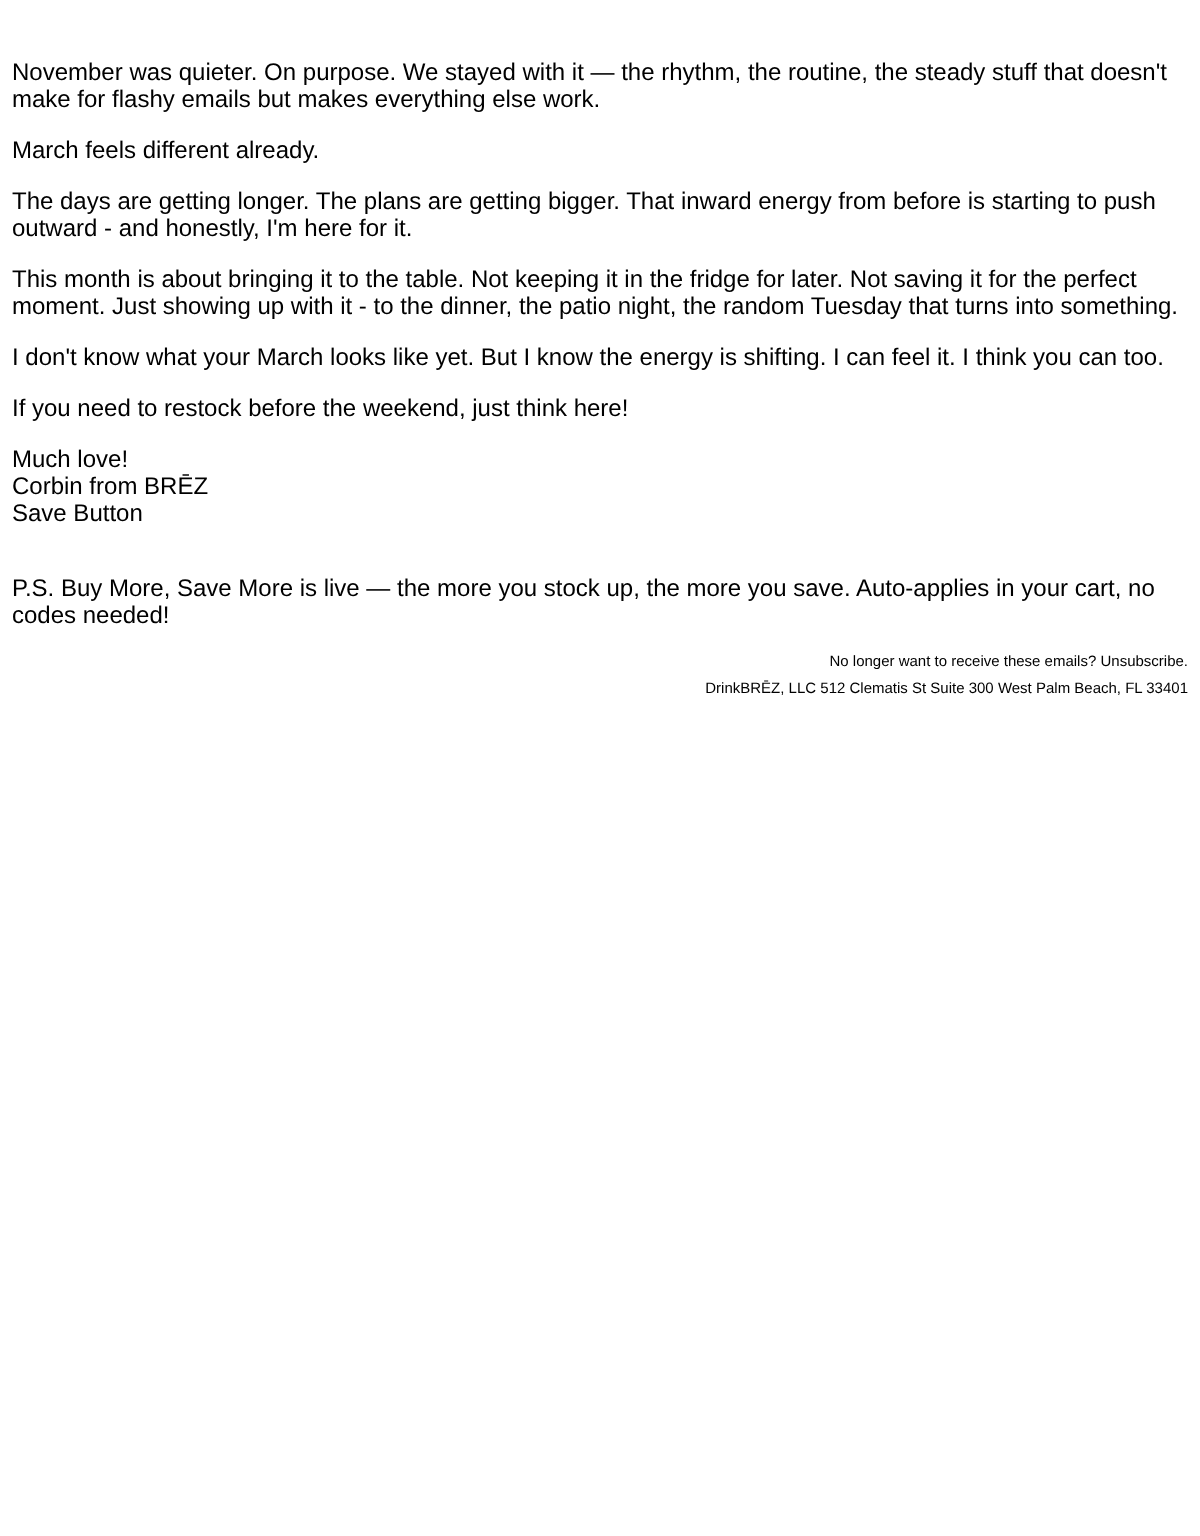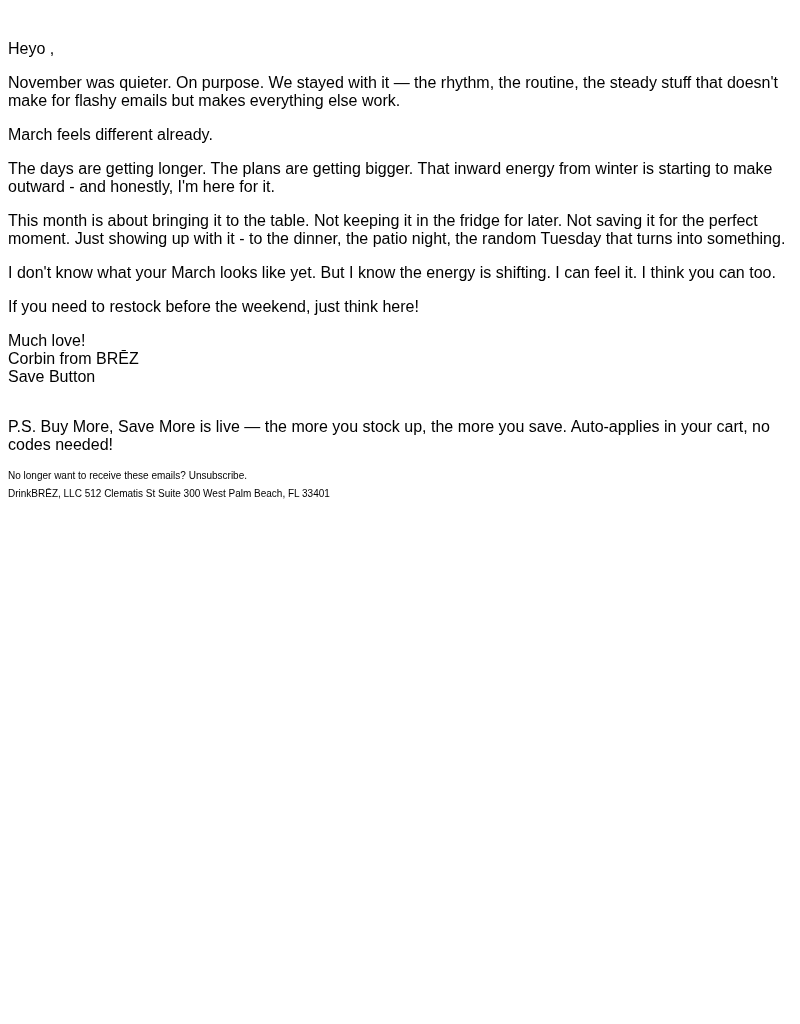--- a/index.html
+++ b/index.html
@@ -4,32 +4,31 @@
 <style>
   html, body { margin: 0; padding: 0; background: #ffffff; }
   body {
     width: 800px; height: 1024px; overflow: hidden;
     font-family: "Liberation Sans", sans-serif;
     color: #000000;
   }
   .content { padding: 40px 8px 0 8px; font-size: 16px; line-height: 18px; }
   .content p { margin: 0 0 16px 0; }
   .sig { margin: 0 0 32px 0; }
-  .footer { font-size: 10px; line-height: 12px; margin-top: 0; }
+  .footer { font-size: 10px; line-height: 12px; margin-top: 0; text-align: right; }
   .footer p { margin: 0 0 6px 0; }
   a.inline-link { color: inherit; text-decoration: none; }
 </style>
 </head>
 <body>
 
 <div class="content">
-  <p>Heyo ,</p>
   <p>November was quieter. On purpose. We stayed with it — the rhythm, the routine, the steady stuff that doesn't make for flashy emails but makes everything else work.</p>
   <p>March feels different already.</p>
-  <p>The days are getting longer. The plans are getting bigger. That inward energy from winter is starting to make outward - and honestly, I'm here for it.</p>
+  <p>The days are getting longer. The plans are getting bigger. That inward energy from before is starting to push outward - and honestly, I'm here for it.</p>
   <p>This month is about bringing it to the table. Not keeping it in the fridge for later. Not saving it for the perfect moment. Just showing up with it - to the dinner, the patio night, the random Tuesday that turns into something.</p>
   <p>I don't know what your March looks like yet. But I know the energy is shifting. I can feel it. I think you can too.</p>
   <p><span>If you need to restock before the weekend, just </span><a class="inline-link" href="#">think here!</a></p>
   <div class="sig">
     <div>Much love!</div>
     <div>Corbin from BRĒZ</div>
     <div>Save Button</div>
   </div>
   <p>P.S. Buy More, Save More is live — the more you stock up, the more you save. Auto-applies in your cart, no codes needed!</p>
 

